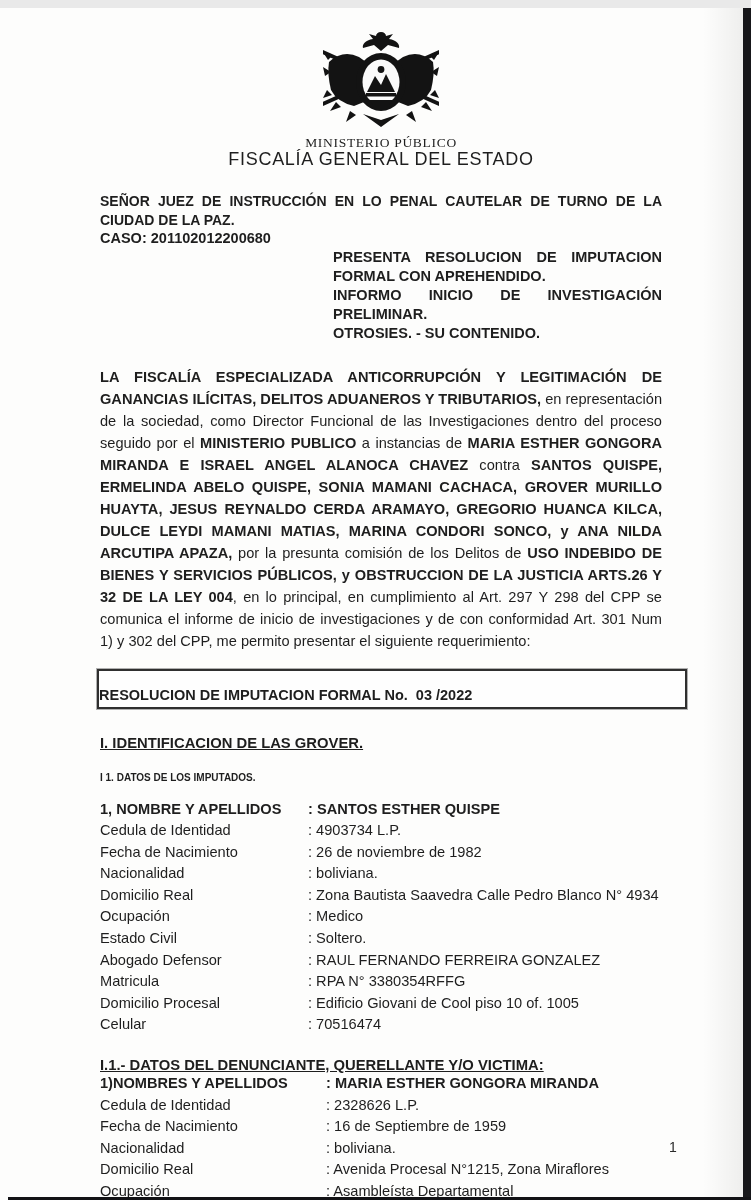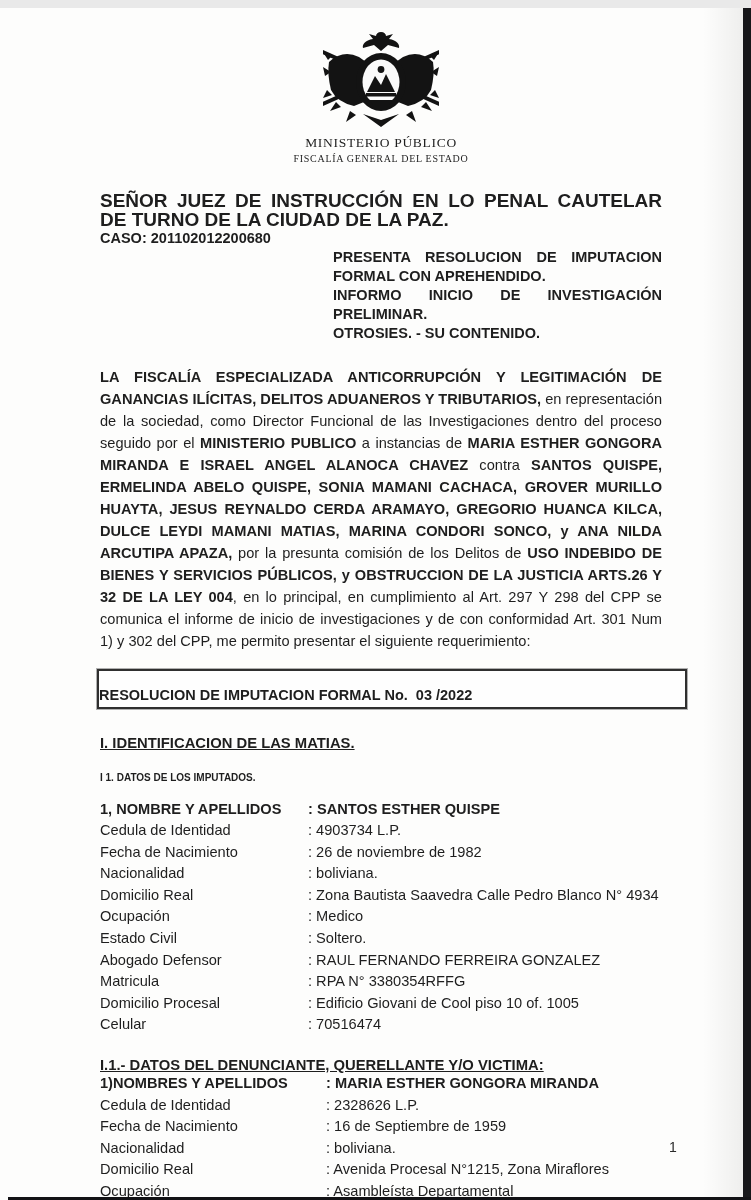--- a/index.html
+++ b/index.html
@@ -14,22 +14,22 @@
     margin:8px auto;
   }
   .scan-bar-right{position:absolute;top:0;right:0;width:8px;height:1200px;background:#17171a;}
   .scan-bar-bottom{position:absolute;left:8px;bottom:0;width:743px;height:11px;background:#121215;}
   .scan-shade{position:absolute;top:0;right:8px;width:40px;height:1200px;
     background:linear-gradient(to right,rgba(0,0,0,0),rgba(0,0,0,0.06));pointer-events:none;}
   .content{position:absolute;left:100px;top:0;width:562px;}
   .doc-header{text-align:center;padding-top:24px;}
   .emblem{display:inline-block;line-height:0;}
   .ministry-line{font-family:"Liberation Serif",serif;font-size:13.5px;letter-spacing:0.7px;line-height:16px;margin-top:3px;}
-  .institution-line{font-family:Liberation Serif, serif;font-size:10px;letter-spacing:0.7px;line-height:16px;}
-  .addressee{margin-top:25px;font-weight:700;font-size:19px;line-height:18.5px;text-align:justify;}
+  .institution-line{font-family:Liberation Sans, sans-serif;font-size:18px;letter-spacing:0.7px;line-height:16px;}
+  .addressee{margin-top:25px;font-weight:700;font-size:14px;line-height:18.5px;text-align:justify;}
   .case-line{font-weight:700;font-size:14.5px;line-height:18.5px;}
   .subject-block{margin-left:233px;width:329px;font-weight:700;font-size:14.5px;line-height:19.2px;text-align:justify;}
   .subject-block div{text-align:justify;}
   .intro-paragraph{margin-top:22px;font-size:14.6px;line-height:22px;text-align:justify;}
   .res-box{
     margin-top:17px;margin-left:-3px;width:586px;
     border:2px solid #2f2f2f;box-shadow:0 0 0 1px #b0b0b0;
     text-align:left;font-weight:700;font-size:14.5px;
     padding:16px 0 4px 0;background:#fefefe;
   }
@@ -88,21 +88,21 @@
       <div>INFORMO INICIO DE INVESTIGACIÓN PRELIMINAR.</div>
       <div>OTROSIES. - SU CONTENIDO.</div>
     </div>
 
     <div class="intro-paragraph"><b>LA FISCALÍA ESPECIALIZADA ANTICORRUPCIÓN Y LEGITIMACIÓN DE GANANCIAS ILÍCITAS, DELITOS ADUANEROS Y TRIBUTARIOS,</b><span> en representación de la sociedad, como Director Funcional de las Investigaciones dentro del proceso seguido por el </span><b>MINISTERIO PUBLICO</b><span> a instancias de </span><b>MARIA ESTHER GONGORA MIRANDA E ISRAEL ANGEL ALANOCA CHAVEZ</b><span> contra </span><b>SANTOS QUISPE, ERMELINDA ABELO QUISPE, SONIA MAMANI CACHACA, GROVER MURILLO HUAYTA, JESUS REYNALDO CERDA ARAMAYO, GREGORIO HUANCA KILCA, DULCE LEYDI MAMANI MATIAS, MARINA CONDORI SONCO, y ANA NILDA ARCUTIPA APAZA,</b><span> por la presunta comisión de los Delitos de </span><b>USO INDEBIDO DE BIENES Y SERVICIOS PÚBLICOS, y OBSTRUCCION DE LA JUSTICIA ARTS.26 Y 32 DE LA LEY 004</b><span>, en lo principal, en cumplimiento al Art. 297 Y 298 del CPP se comunica el informe de inicio de investigaciones y de con conformidad Art. 301 Num 1) y 302 del CPP, me permito presentar el siguiente requerimiento:</span></div>
 
     <div class="res-box">
       <span>RESOLUCION DE IMPUTACION FORMAL No.  03 /2022</span>
     </div>
 
-    <div class="section-title underlined">I. IDENTIFICACION DE LAS MATIAS.</div>
+    <div class="section-title underlined">I. IDENTIFICACION DE LAS GROVER.</div>
     <div class="sub-section">I 1. DATOS DE LOS IMPUTADOS.</div>
 
     <div class="field-rows rows-a">
         <div class="field-row fw">
           <span class="f-label">1, NOMBRE Y APELLIDOS</span>
           <span class="f-value">: SANTOS ESTHER QUISPE</span>
         </div>
         <div class="field-row">
           <span class="f-label">Cedula de Identidad</span>
           <span class="f-value">: 4903734 L.P.</span>

